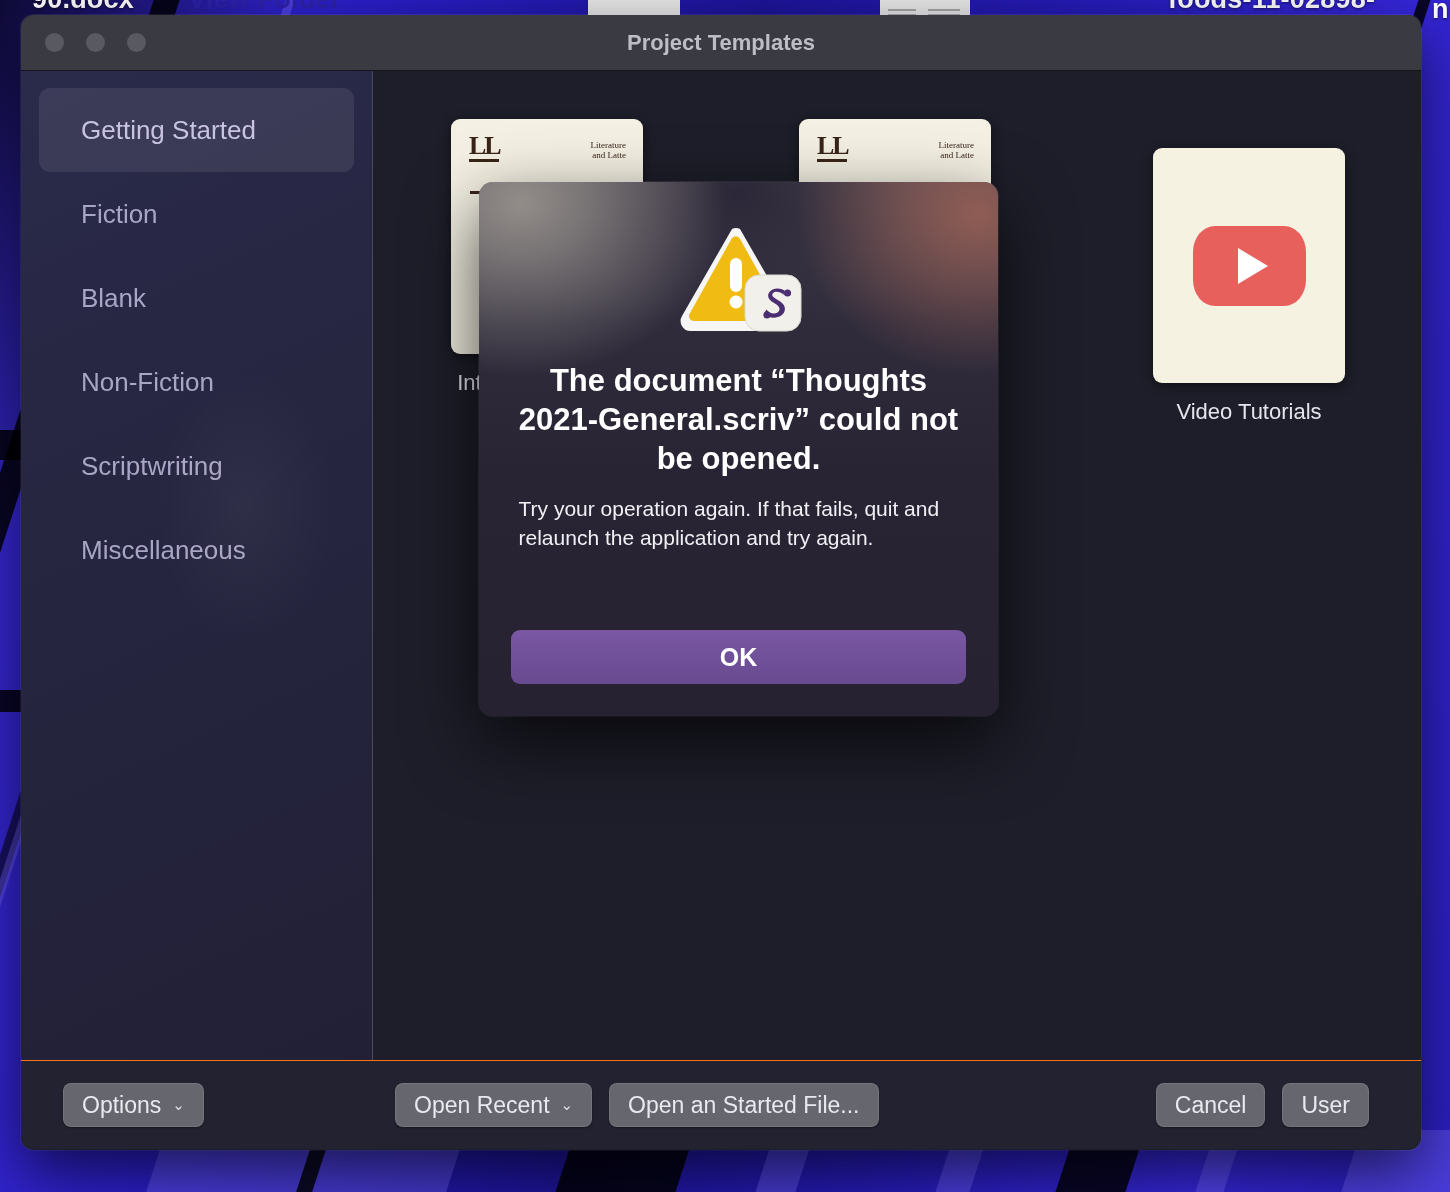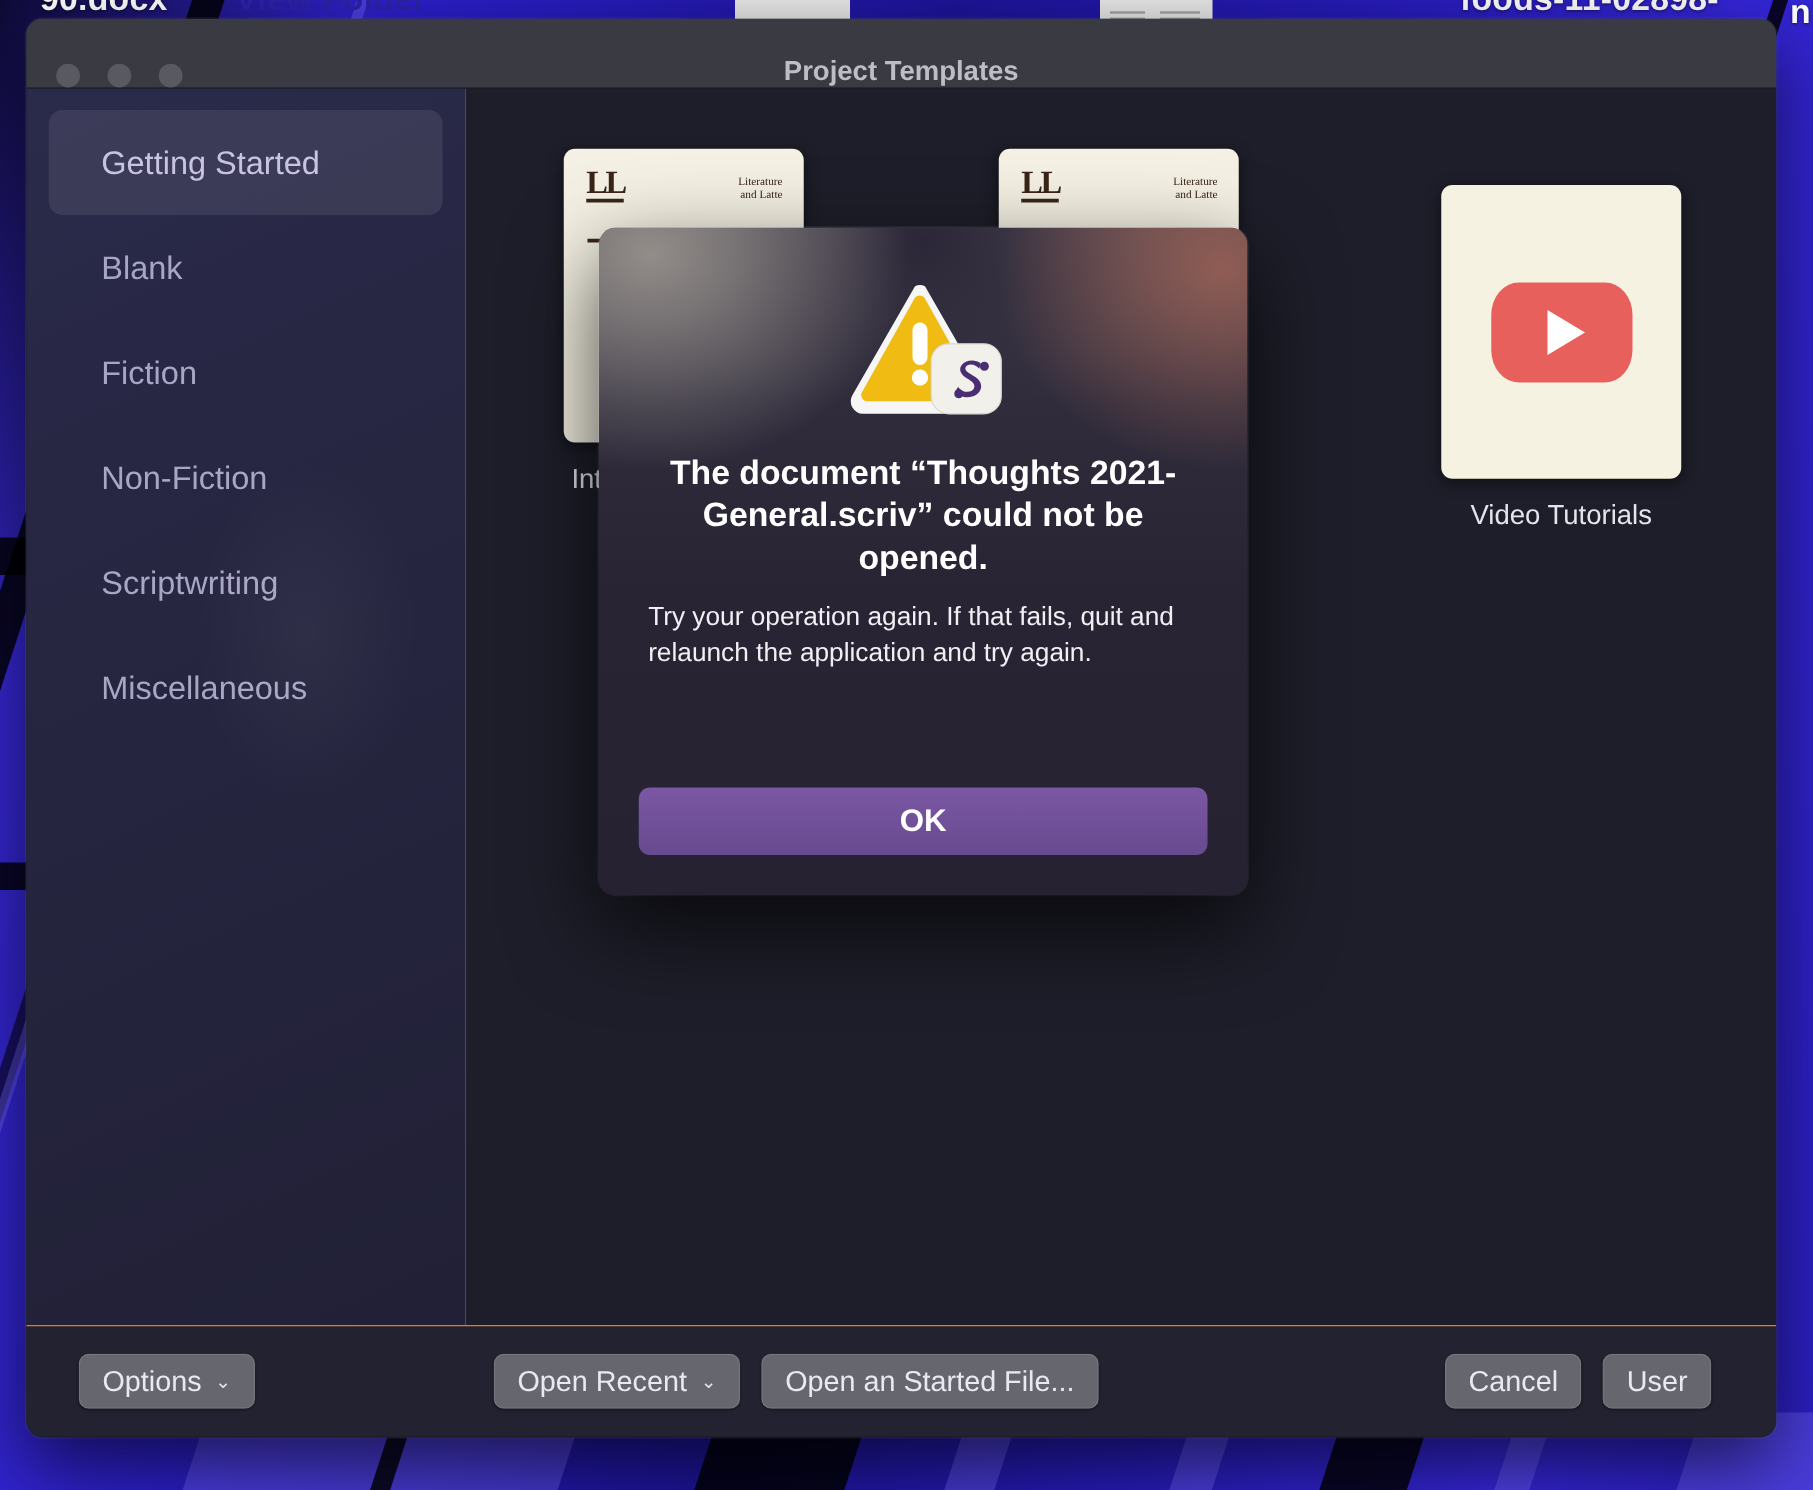--- a/index.html
+++ b/index.html
@@ -53,21 +53,21 @@
     border-radius:13px;
     background:#1e1e2a;
     box-shadow:0 22px 60px rgba(0,0,0,0.62), 0 0 0 1px rgba(255,255,255,0.09);
     overflow:hidden;
   }
   #titlebar {
     position:relative;
     height:56px;
     background:#3a3a42;
     border-bottom:1px solid #15151c;
-    display:flex; align-items:flex-end;
+    display:flex; align-items:center;
   }
   #traffic { display:flex; gap:22px; margin-left:24px; }
   .light {
     width:19px; height:19px; border-radius:50%;
     background:#595962;
   }
   #window-title {
     position:absolute; left:0; right:0; text-align:center;
     color:#bdbdc6; font-size:22px; font-weight:bold;
     pointer-events:none;
@@ -211,21 +211,21 @@
   }
   #warn-icon {
     position:relative;
     width:126px; height:112px;
     margin-top:38px;
   }
   #warn-icon svg { position:absolute; left:0; top:0; }
   .sheet-title {
     margin-top:29px;
     color:#ffffff;
-    font-size:27px; font-weight:bold;
+    font-size:31px; font-weight:bold;
     line-height:1.26; text-align:center;
     max-width:455px;
   }
   .sheet-msg {
     margin-top:17px;
     color:#f0f0f4;
     font-size:21px; line-height:1.38;
     max-width:440px;
   }
   #ok-button {
@@ -284,24 +284,24 @@
     <div id="window-title">Project Templates</div>
   </div>
 
   <div id="body">
 
     <div id="sidebar">
       <div class="side-item active">
         <span>Getting Started</span>
       </div>
       <div class="side-item">
+        <span>Fiction</span>
+      </div>
+      <div class="side-item">
         <span>Blank</span>
-      </div>
-      <div class="side-item">
-        <span>Fiction</span>
       </div>
       <div class="side-item">
         <span>Non-Fiction</span>
       </div>
       <div class="side-item">
         <span>Scriptwriting</span>
       </div>
       <div class="side-item">
         <span>Miscellaneous</span>
       </div>

